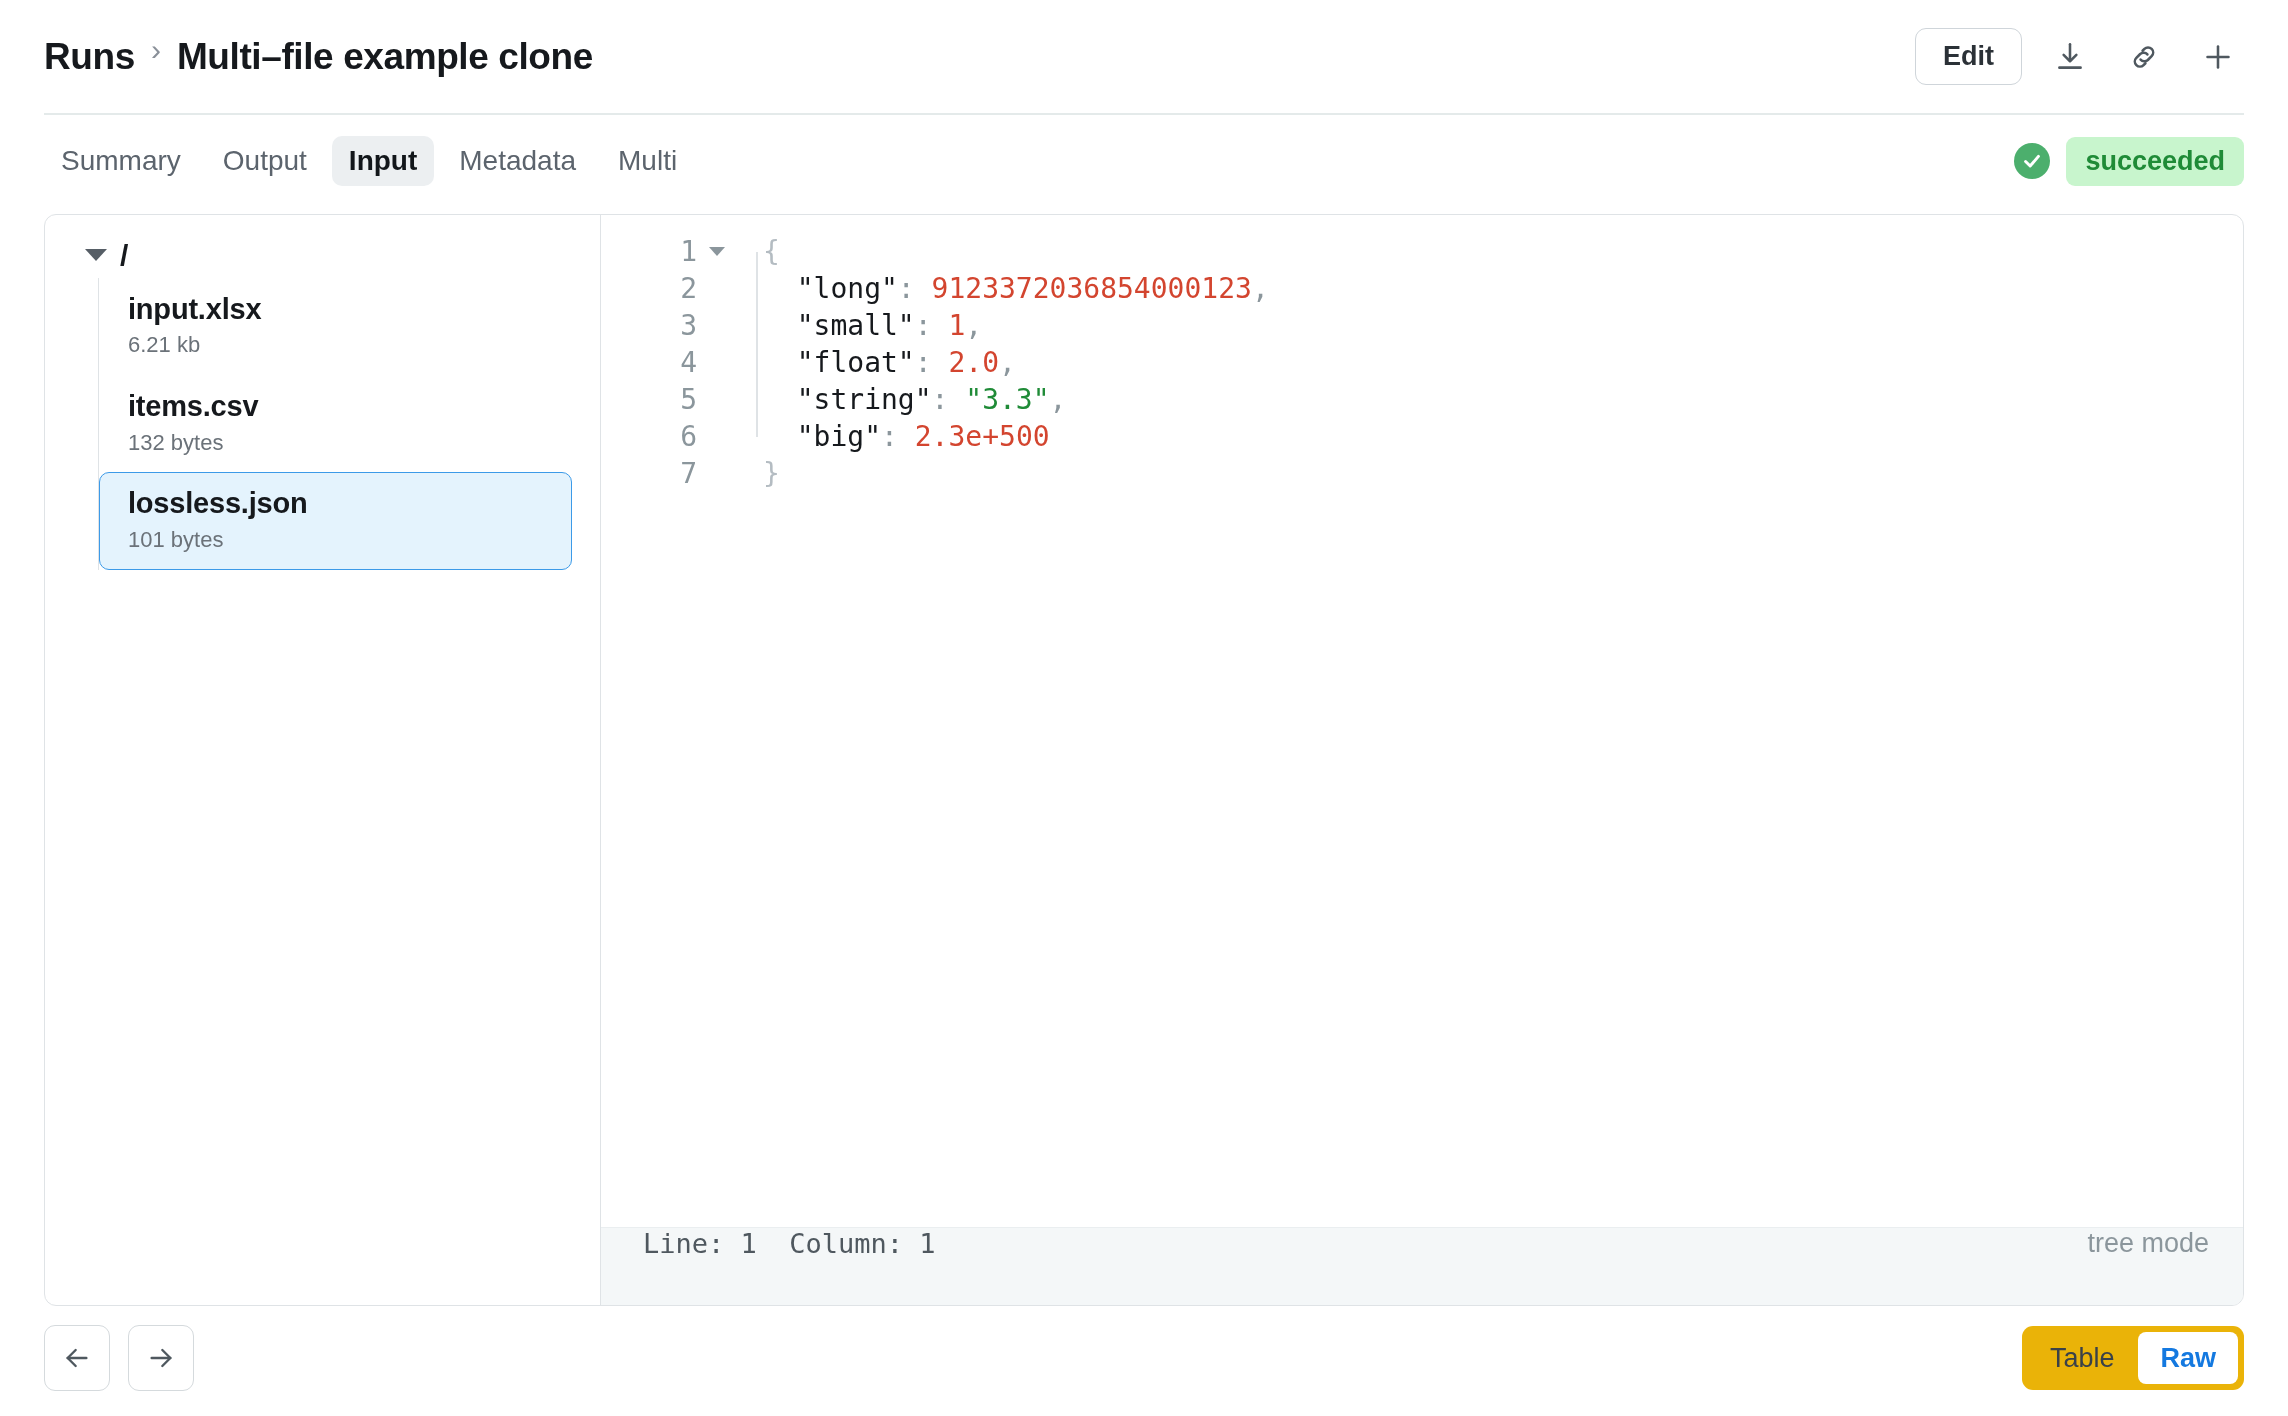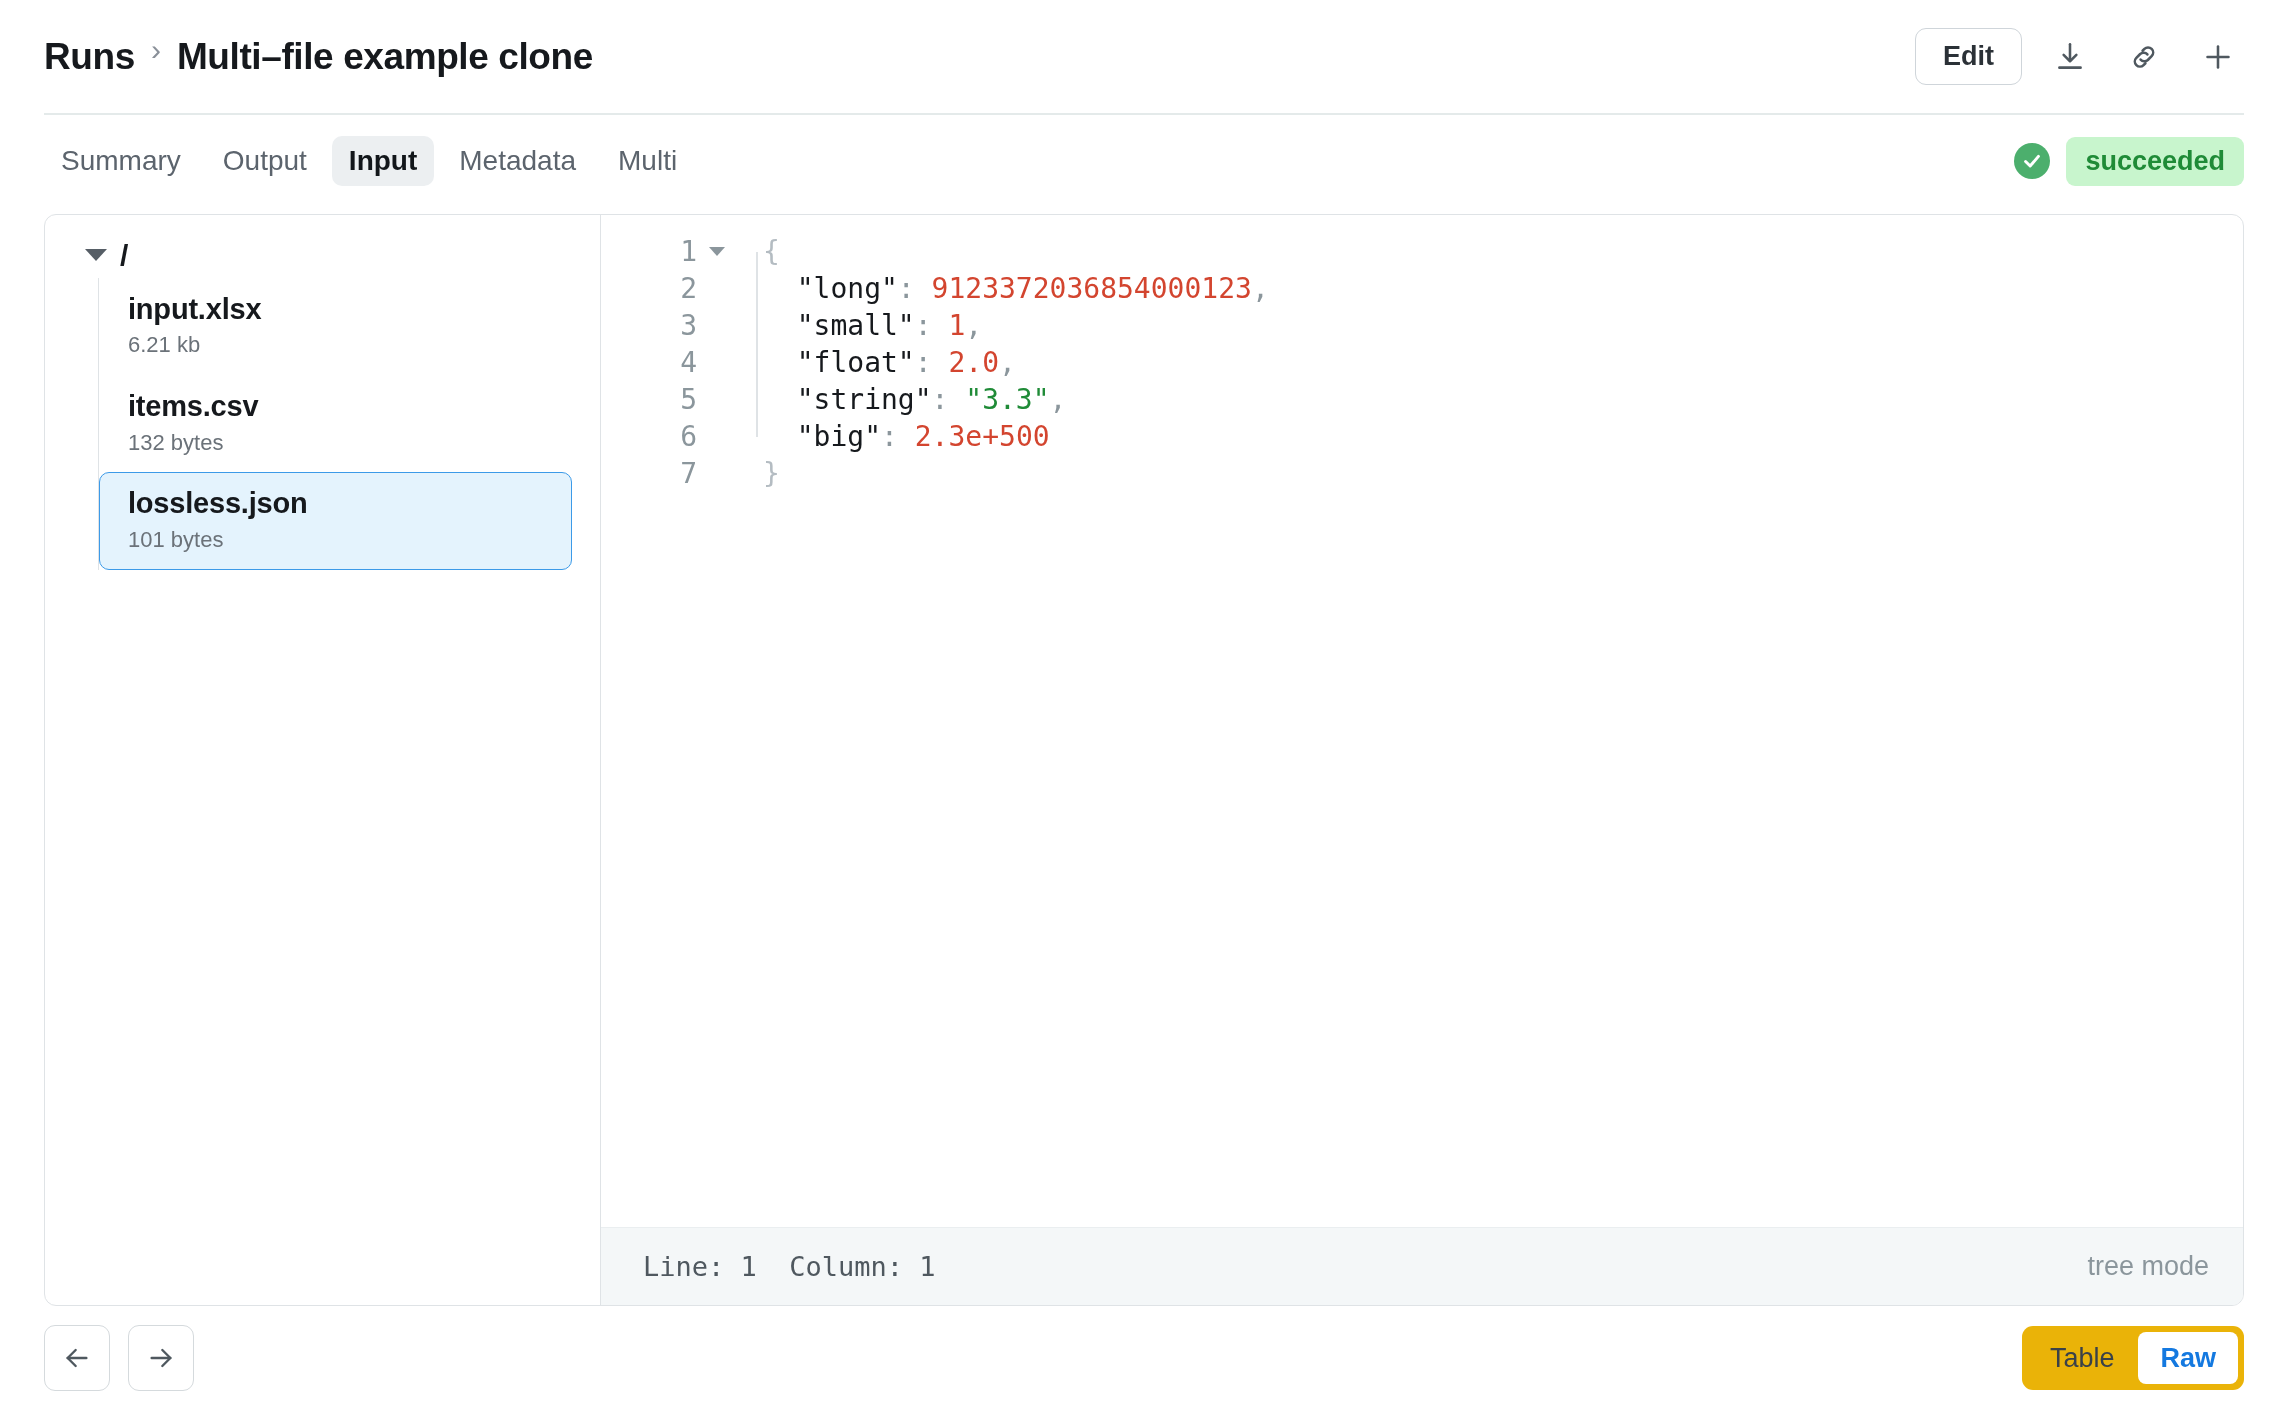--- a/index.html
+++ b/index.html
@@ -272,21 +272,21 @@
     top: 37px;
     width: 1.6px;
     height: 185px;
     background: #dfe3e6;
   }
 
   .status-bar {
     height: 78px;
     background: #f4f7f8;
     display: flex;
-    align-items: center;
+    align-items: flex-start;
     padding: 0 34px 0 42px;
     box-sizing: border-box;
     border-top: 1.6px solid #eaeef0;
   }
   .status-left {
     font-family: "DejaVu Sans Mono", monospace;
     font-size: 27px;
     color: #4f585f;
     flex: 1;
     white-space: pre;

